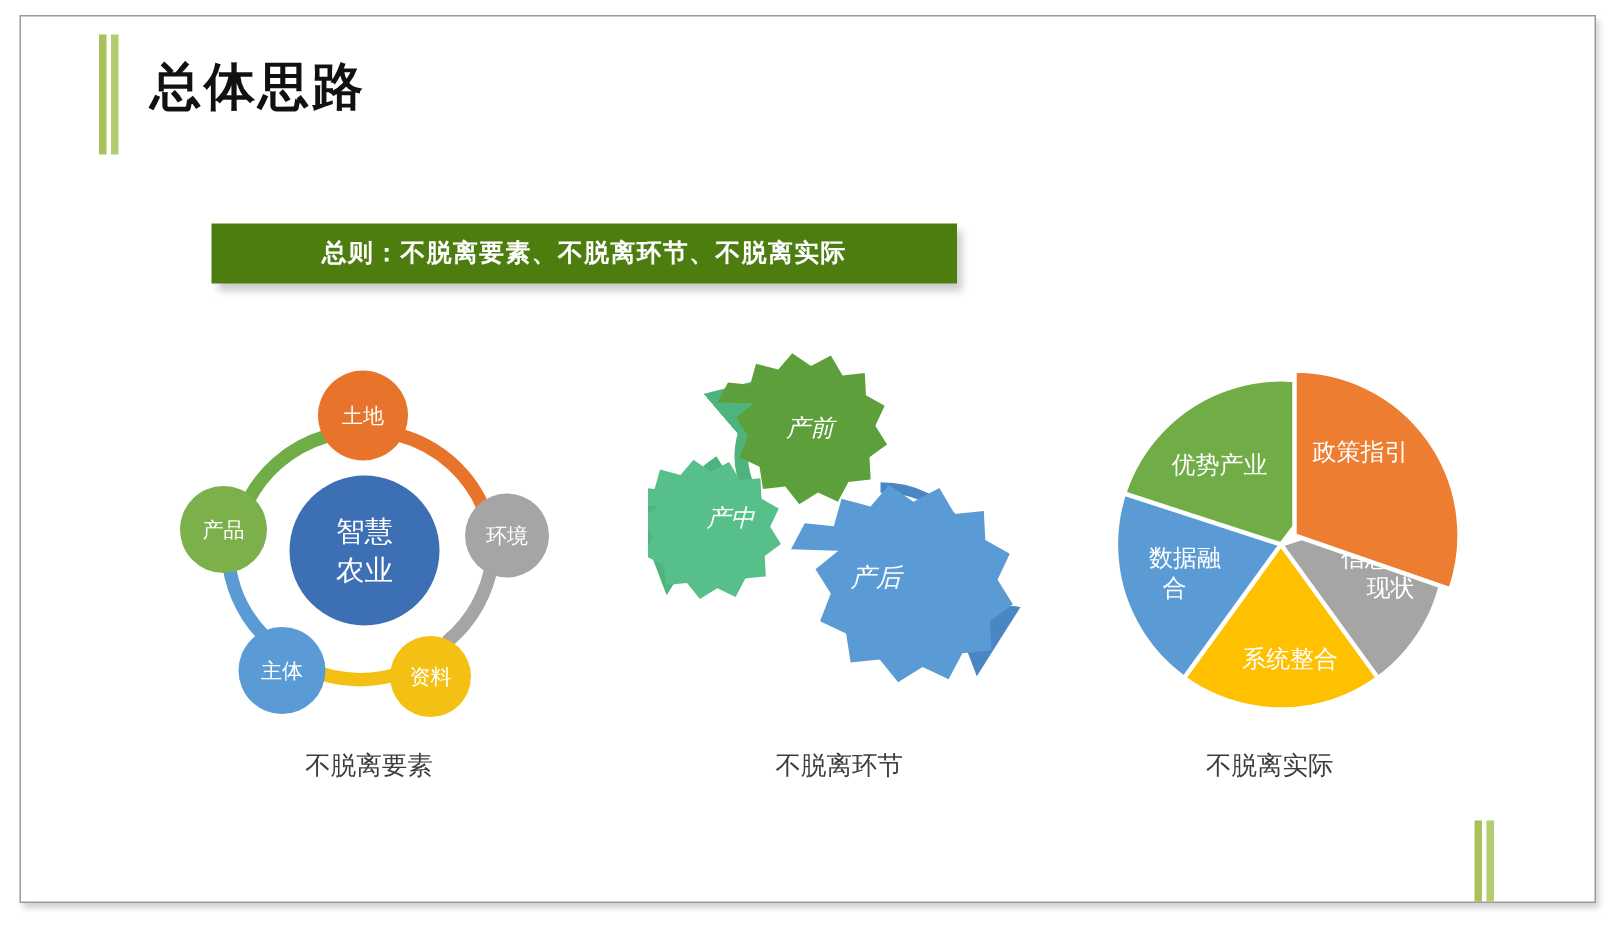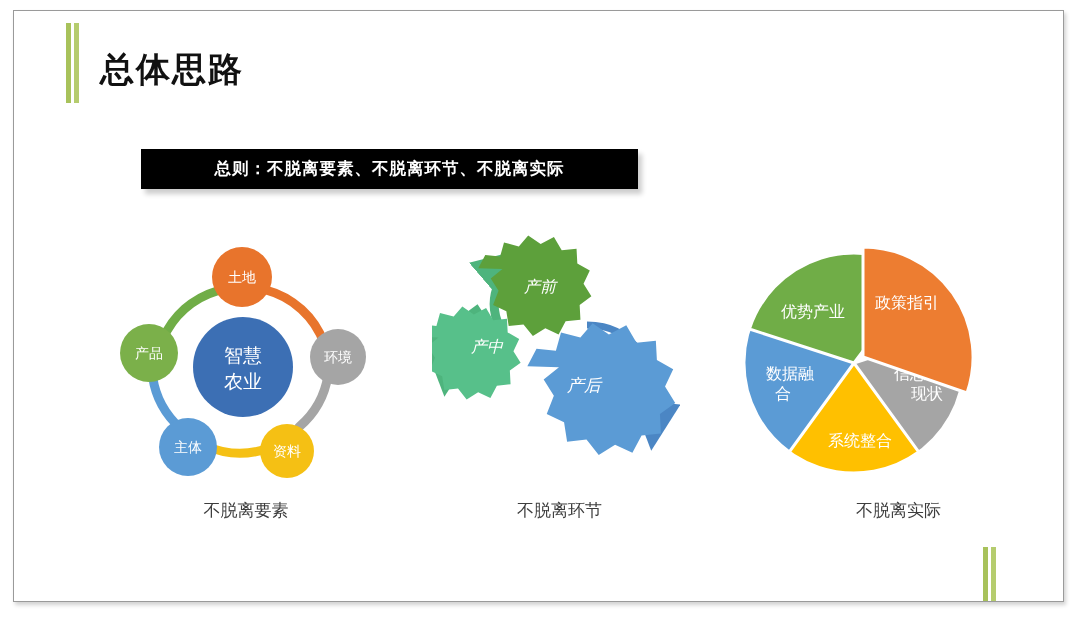--- a/index.html
+++ b/index.html
@@ -33,28 +33,27 @@
   .title-bars i.b1 { left: 0px; }
   .title-bars i.b2 { left: 8px; background: #b5cc6e; }
   #page-title {
     position: absolute;
     left: 86px; top: 24px;
     font-size: 34px;
     font-weight: bold;
     letter-spacing: 2px;
     color: #111111;
     white-space: nowrap;
-    margin-top: 12px;
   }
   
   #banner {
     position: absolute;
     left: 127px; top: 138px;
     width: 497px; height: 40px;
-    background: #000000;
+    background: #4d7c0f;
     color: #ffffff;
     font-size: 16.5px;
     font-weight: bold;
     letter-spacing: 1px;
     display: flex;
     align-items: center;
     justify-content: center;
     box-shadow: 4px 5px 5px rgba(0,0,0,0.20);
     box-sizing: border-box;
   }
@@ -71,21 +70,21 @@
   .caption {
     position: absolute;
     top: 488px;
     font-size: 17px;
     color: #3d3d3d;
     text-align: center;
     white-space: nowrap;
   }
   #cap-1 { left: 102px; width: 260px; }
   #cap-2 { left: 418px; width: 255px; }
-  #cap-3 { left: 752px; width: 265px; }
+  #cap-3 { left: 700px; width: 265px; }
 
   
   .corner-bars {
     position: absolute;
     right: 63px; bottom: 0px;
     width: 17px; height: 54px;
   }
   .corner-bars i {
     position: absolute;
     bottom: 0; width: 5px; height: 54px;

